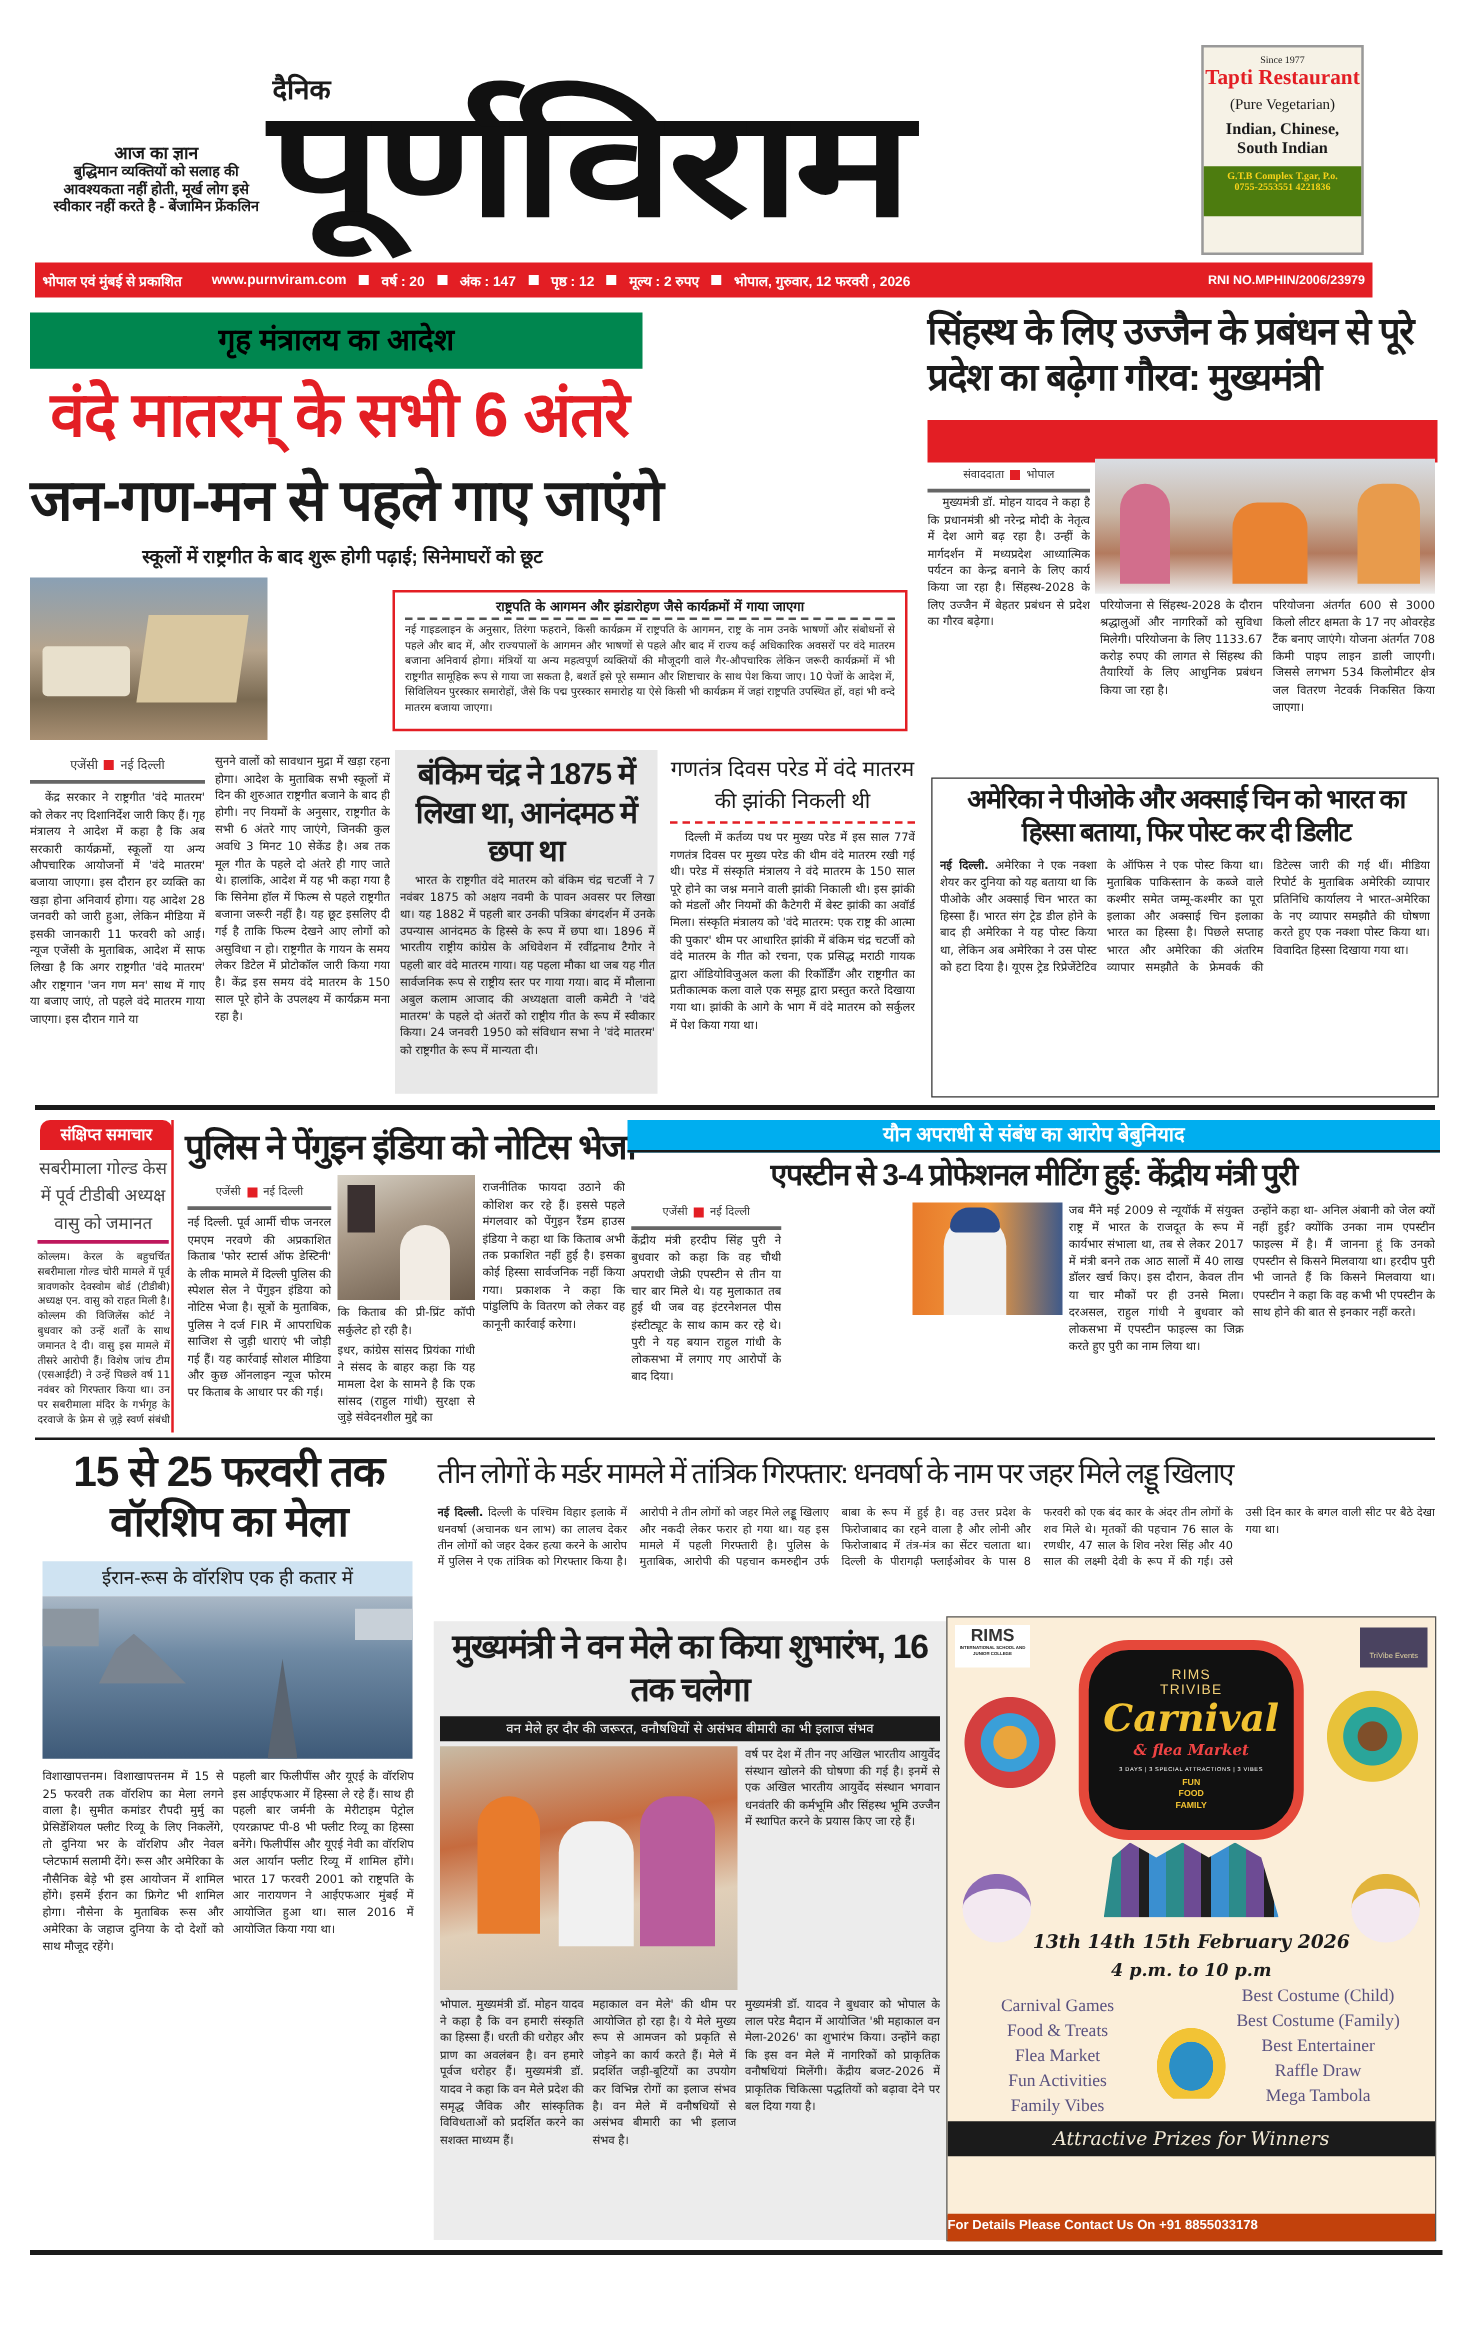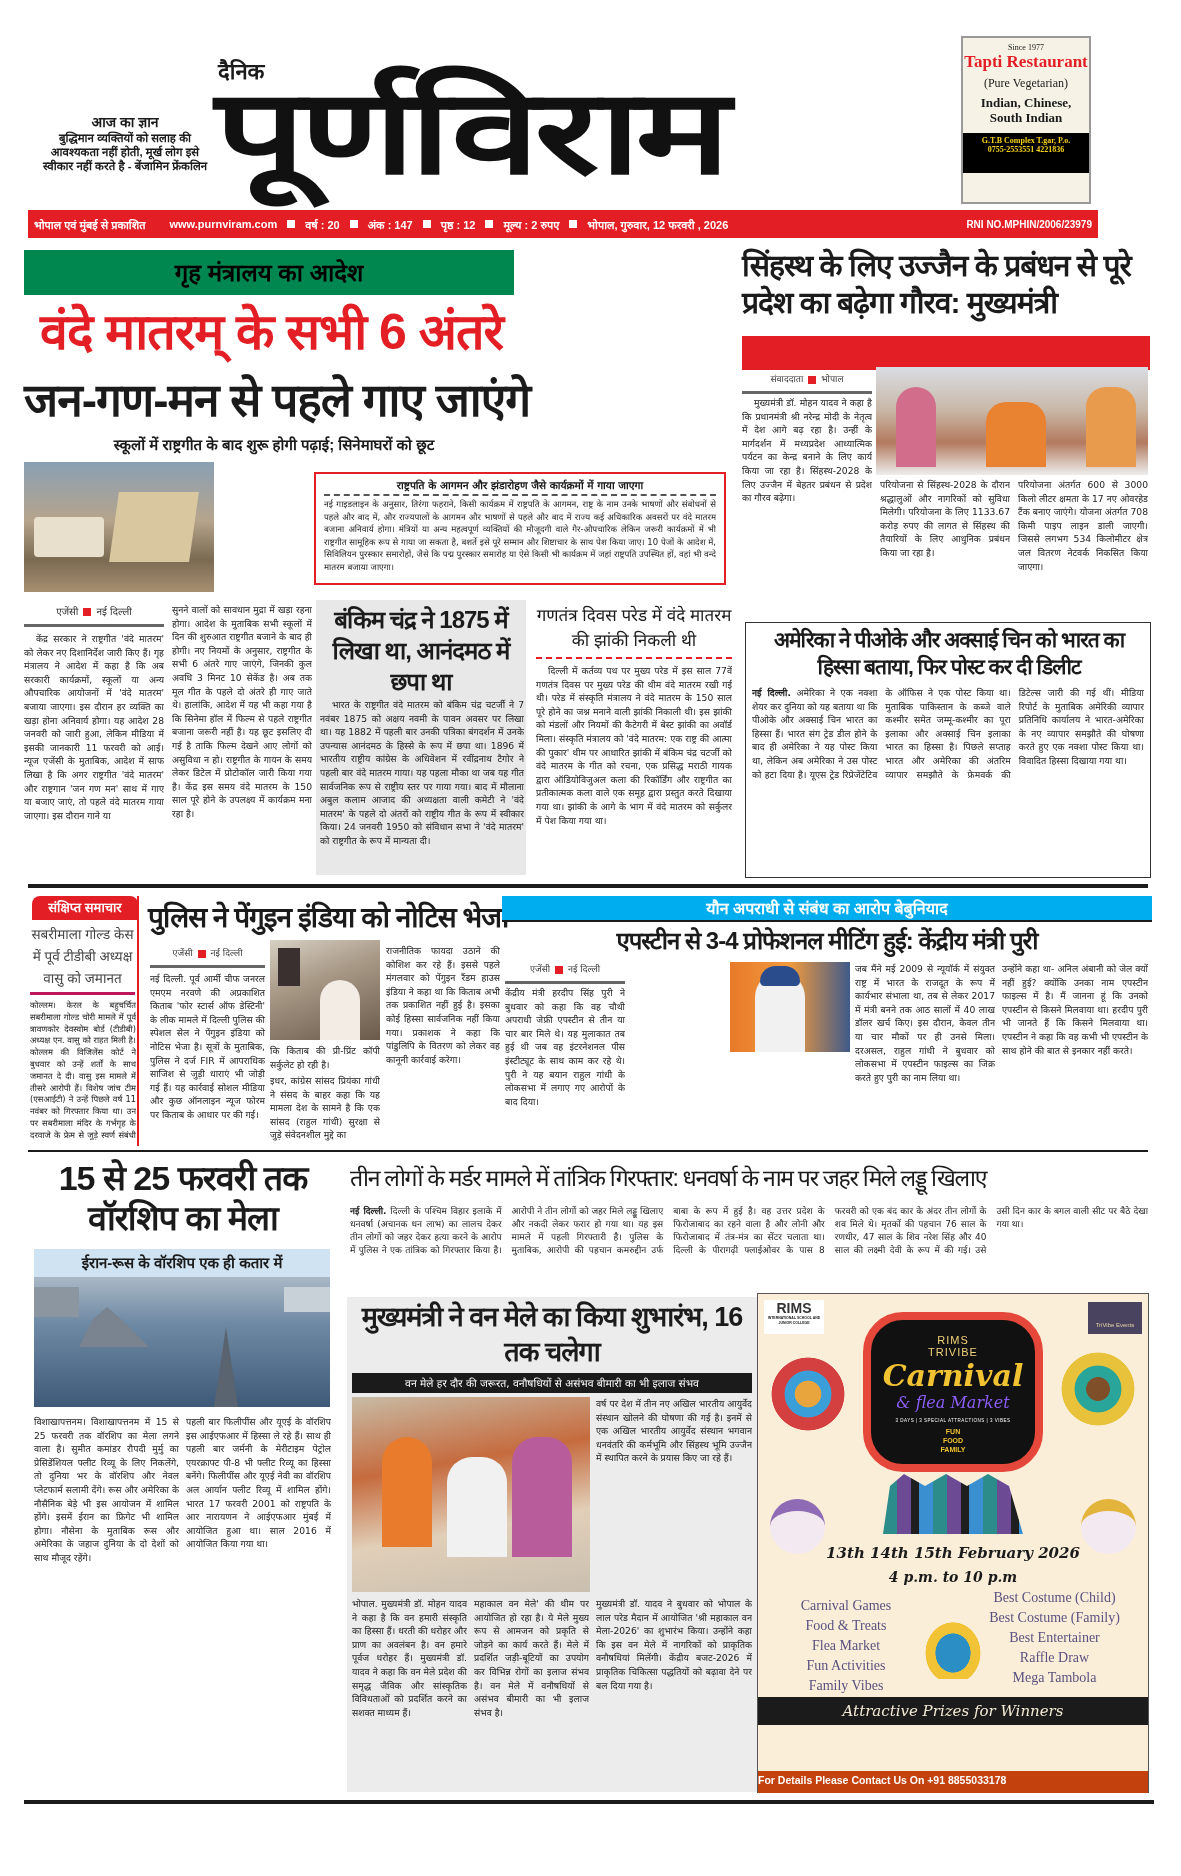--- a/index.html
+++ b/index.html
@@ -19,21 +19,21 @@
   <div style="font-size:11.5px;line-height:14px;">बुद्धिमान व्यक्तियों को सलाह की आवश्यकता नहीं होती, मूर्ख लोग इसे स्वीकार नहीं करते है - बेंजामिन फ्रेंकलिन</div>
 </div>
 <div class="abs" style="left:218px;top:55px;font-size:22px;font-weight:bold;font-family:'Liberation Sans',sans-serif;">दैनिक</div>
 <div class="abs" style="left:215px;top:62px;font-size:118px;line-height:140px;font-weight:bold;letter-spacing:-4px;font-family:'Liberation Sans',sans-serif;color:#111;transform:scaleX(1.35);transform-origin:left;">पूर्णविराम</div>
 
 <div class="abs" style="left:961px;top:36px;width:130px;height:168px;border:2px solid #999;background:#f6f2e6;text-align:center;font-family:'Liberation Serif',serif;">
   <div style="font-size:8px;margin-top:5px;">Since 1977</div>
   <div style="font-size:17px;color:#e31e24;font-weight:bold;">Tapti Restaurant</div>
   <div style="font-size:12px;margin-top:4px;">(Pure Vegetarian)</div>
   <div style="font-size:13px;font-weight:bold;margin-top:4px;line-height:15px;">Indian, Chinese, South Indian</div>
-  <div style="background:#000000;color:#f7d21a;font-size:8px;font-weight:bold;padding:3px 2px;margin-top:8px;height:40px;">
+  <div style="background:#4d7c0f;color:#f7d21a;font-size:8px;font-weight:bold;padding:3px 2px;margin-top:8px;height:40px;">
     <div>G.T.B Complex T.gar, P.o.</div>
     <div>0755-2553551 4221836</div>
   </div>
 </div>
 
 <div class="abs" style="left:28px;top:210px;width:1070px;height:28px;background:#e31e24;color:#fff;font-family:'Liberation Sans',sans-serif;font-weight:bold;font-size:11px;display:flex;align-items:center;gap:10px;padding:0 6px;white-space:nowrap;">
   <span>भोपाल एवं मुंबई से प्रकाशित</span>
   <span style="margin-left:14px;">www.purnviram.com</span>
   <span style="width:8px;height:8px;background:#fff;"></span>
   <span>वर्ष : 20</span>
@@ -125,21 +125,21 @@
 <div class="abs photo" style="left:730px;top:962px;width:120px;height:90px;background:linear-gradient(90deg,#e87a2a 0%,#f19a3e 50%,#3f5a8a 100%);">
   <div style="position:absolute;left:25px;top:10px;width:50px;height:80px;background:#f1f1f1;border-radius:25px 25px 0 0;"></div>
   <div style="position:absolute;left:30px;top:4px;width:40px;height:20px;background:#2b4c8c;border-radius:20px 20px 6px 6px;"></div>
 </div>
 <div class="abs txt" style="left:855px;top:962px;width:140px;height:180px;">जब मैंने मई 2009 से न्यूयॉर्क में संयुक्त राष्ट्र में भारत के राजदूत के रूप में कार्यभार संभाला था, तब से लेकर 2017 में मंत्री बनने तक आठ सालों में 40 लाख डॉलर खर्च किए। इस दौरान, केवल तीन या चार मौकों पर ही उनसे मिला। दरअसल, राहुल गांधी ने बुधवार को लोकसभा में एपस्टीन फाइल्स का जिक्र करते हुए पुरी का नाम लिया था।</div>
 <div class="abs txt" style="left:1002px;top:962px;width:146px;height:180px;">उन्होंने कहा था- अनिल अंबानी को जेल क्यों नहीं हुई? क्योंकि उनका नाम एपस्टीन फाइल्स में है। मैं जानना हूं कि उनको एपस्टीन से किसने मिलवाया था। हरदीप पुरी भी जानते हैं कि किसने मिलवाया था। एपस्टीन ने कहा कि वह कभी भी एपस्टीन के साथ होने की बात से इनकार नहीं करते।</div>
 
 <div class="abs" style="left:28px;top:1150px;width:1120px;height:2px;background:#1b1b1b;"></div>
 
 <div class="abs cond" style="left:28px;top:1158px;width:310px;text-align:center;font-size:34px;line-height:40px;">15 से 25 फरवरी तक वॉरशिप का मेला</div>
-<div class="abs" style="left:34px;top:1249px;width:296px;height:28px;background:#cfe3f2;text-align:center;font-size:15px;line-height:28px;font-family:'Liberation Sans',sans-serif;font-weight:bold;">ईरान-रूस के वॉरशिप एक ही कतार में</div>
+<div class="abs" style="left:34px;top:1249px;width:296px;height:28px;background:#cfe3f2;text-align:center;font-size:15px;line-height:28px;font-family:'Liberation Sans',sans-serif;font-weight:normal;">ईरान-रूस के वॉरशिप एक ही कतार में</div>
 <div class="abs photo" style="left:34px;top:1277px;width:296px;height:130px;background:linear-gradient(180deg,#aab8c6 0%,#6f8aa4 35%,#3e5a78 100%);">
   <div style="position:absolute;left:0;top:10px;width:45px;height:30px;background:#8c96a0;"></div>
   <div style="position:absolute;left:45px;top:30px;width:70px;height:40px;background:#7a8490;clip-path:polygon(0 100%,20% 30%,40% 0,60% 30%,100% 100%);"></div>
   <div style="position:absolute;left:180px;top:50px;width:24px;height:80px;background:#5a6470;clip-path:polygon(50% 0,100% 100%,0 100%);"></div>
   <div style="position:absolute;left:250px;top:10px;width:46px;height:25px;background:#c8d0d8;"></div>
 </div>
 <div class="abs txt" style="left:34px;top:1415px;width:145px;height:375px;">विशाखापत्तनम। विशाखापत्तनम में 15 से 25 फरवरी तक वॉरशिप का मेला लगने वाला है। सुमीत कमांडर रौपदी मुर्मु का प्रेसिडेंशियल फ्लीट रिव्यू के लिए निकलेंगे, तो दुनिया भर के वॉरशिप और नेवल प्लेटफार्म सलामी देंगे। रूस और अमेरिका के नौसैनिक बेड़े भी इस आयोजन में शामिल होंगे। इसमें ईरान का फ्रिगेट भी शामिल होगा। नौसेना के मुताबिक रूस और अमेरिका के जहाज दुनिया के दो देशों को साथ मौजूद रहेंगे।</div>
 <div class="abs txt" style="left:186px;top:1415px;width:145px;height:375px;">पहली बार फिलीपींस और यूएई के वॉरशिप इस आईएफआर में हिस्सा ले रहे हैं। साथ ही पहली बार जर्मनी के मेरीटाइम पेट्रोल एयरक्राफ्ट पी-8 भी फ्लीट रिव्यू का हिस्सा बनेंगे। फिलीपींस और यूएई नेवी का वॉरशिप अल आर्यान फ्लीट रिव्यू में शामिल होंगे। भारत 17 फरवरी 2001 को राष्ट्रपति के आर नारायणन ने आईएफआर मुंबई में आयोजित हुआ था। साल 2016 में आयोजित किया गया था।</div>
 
 <div class="abs" style="left:350px;top:1160px;width:800px;font-size:23px;line-height:36px;font-family:'Liberation Sans',sans-serif;font-weight:normal;letter-spacing:-1.3px;white-space:nowrap;">तीन लोगों के मर्डर मामले में तांत्रिक गिरफ्तार: धनवर्षा के नाम पर जहर मिले लड्डू खिलाए</div>
@@ -165,21 +165,21 @@
     <div style="font-size:14px;font-weight:bold;color:#333;">RIMS</div>
     <div style="font-size:3.5px;line-height:5px;font-weight:bold;">INTERNATIONAL SCHOOL AND JUNIOR COLLEGE</div>
   </div>
   <div style="position:absolute;right:6px;top:8px;width:54px;height:32px;background:#4a4360;color:#e3d6a3;font-size:6px;text-align:center;padding-top:20px;font-family:'Liberation Sans',sans-serif;">
     <span>TriVibe Events</span>
   </div>
   <div style="position:absolute;left:105px;top:18px;width:180px;height:160px;background:#111;border:8px solid #e5483a;border-radius:40px;text-align:center;color:#fff;font-family:'Liberation Sans',sans-serif;">
     <div style="font-size:11px;margin-top:14px;letter-spacing:1px;color:#f2d079;">RIMS</div>
     <div style="font-size:11px;letter-spacing:1px;color:#f2d079;">TRIVIBE</div>
     <div style="font-family:'DejaVu Serif',serif;font-style:italic;font-size:30px;color:#f1c232;font-weight:bold;">Carnival</div>
-    <div style="font-family:'DejaVu Serif',serif;font-style:italic;font-size:16px;color:#8b5cf6;">&amp; flea Market</div>
+    <div style="font-family:'DejaVu Serif',serif;font-style:italic;font-size:12px;color:#ef4444;font-weight:bold;">&amp; flea Market</div>
     <div style="font-size:4.5px;letter-spacing:.5px;margin-top:6px;">3 DAYS | 3 SPECIAL ATTRACTIONS | 3 VIBES</div>
     <div style="font-size:7px;font-weight:bold;color:#f1c232;margin-top:4px;line-height:9px;">
       <div>FUN</div>
         <div>FOOD</div>
         <div>FAMILY</div>
     </div>
   </div>
   <div style="position:absolute;left:10px;top:60px;width:80px;height:100px;background:radial-gradient(circle at 50% 40%,#e9a53d 0 18%,#3a9fd8 19% 32%,#d43f3f 33% 50%,transparent 51%);"></div>
   <div style="position:absolute;right:10px;top:55px;width:80px;height:100px;background:radial-gradient(circle at 50% 40%,#7f4f2a 0 16%,#2aa59a 17% 32%,#e8c23a 33% 50%,transparent 51%);"></div>
   <div style="position:absolute;left:125px;top:180px;width:140px;height:60px;background:repeating-linear-gradient(90deg,#2c8b8b 0 14px,#6d4b94 14px 28px,#1f1f1f 28px 36px,#3a8fd0 36px 50px);clip-path:polygon(0 100%,5% 20%,15% 0,30% 20%,45% 0,60% 20%,75% 0,90% 20%,100% 100%);"></div>

